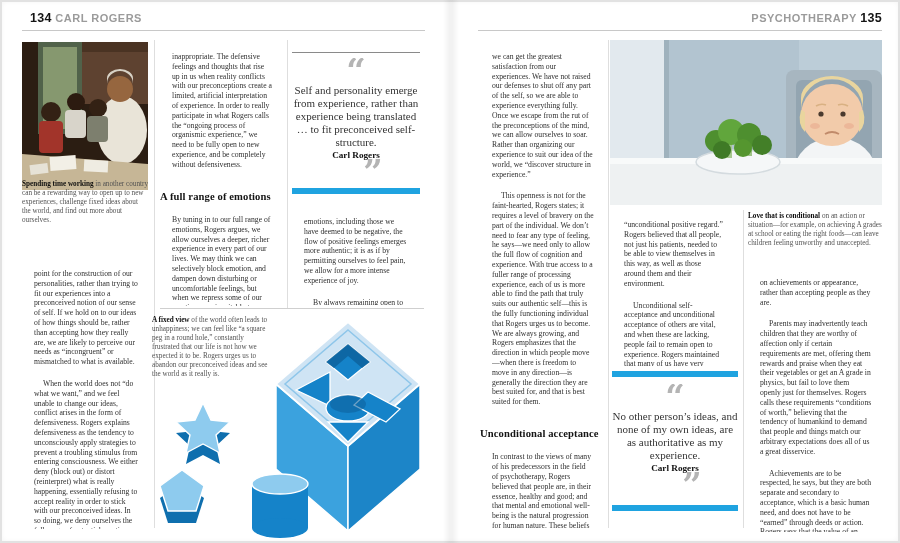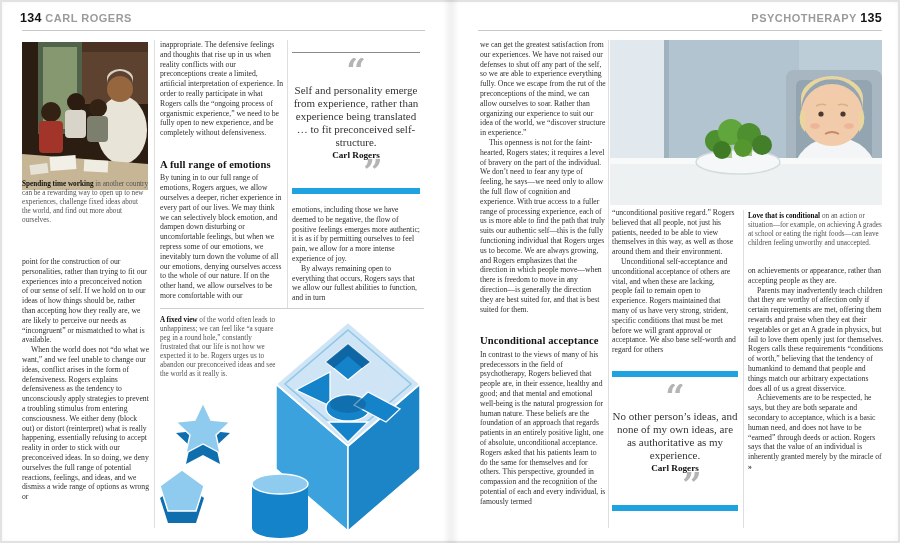--- a/index.html
+++ b/index.html
@@ -23,21 +23,21 @@
     font-size:11px; letter-spacing:0.5px; color:#9b9b9b; white-space:nowrap;
   }
   .pagenum { color:#141414; font-size:12.5px; letter-spacing:0.3px; }
   .hr { position:absolute; height:1px; background:#c8c8c8; }
   .hr-dark { position:absolute; height:1px; background:#8a8a8a; }
   .vr { position:absolute; width:1px; background:#dedede; }
   .col {
     position:absolute; font-size:7.7px; line-height:9.8px;
     color:#2f2f2f; overflow:hidden;
   }
-  .col p { margin:0; }
+  .col p { margin:12px; }
   .ind { text-indent:9px; }
   .crosshead {
     font-size:10.6px; line-height:12.5px; font-weight:bold;
     color:#141414; margin:21px 0 2px 0; letter-spacing:0.1px;
   }
   .caption { position:absolute; font-size:7.2px; line-height:9px; color:#525252; overflow:hidden; }
   .caption .lead { font-weight:bold; color:#0e0e0e; }
   .quoteblock { position:absolute; text-align:center; overflow:hidden; }
   .qmark {
     display:block; font-family:"DejaVu Serif", serif;
@@ -51,21 +51,21 @@
   svg { display:block; }
   .photo { position:absolute; overflow:hidden; }
   .illus { position:absolute; }
   .z2 { z-index:2; }
 </style>
 </head>
 <body>
 
 <div class="spread">
 
-  <div class="runhead" style="left:20px;">
+  <div class="runhead" style="left:30px;">
     <span class="pagenum">134</span>
     <span>CARL ROGERS</span>
   </div>
   <div class="runhead" style="right:18px;">
     <span>PSYCHOTHERAPY</span>
     <span class="pagenum">135</span>
   </div>
   <div class="hr" style="left:22px; top:30px; width:403px;"></div>
   <div class="hr" style="left:478px; top:30px; width:404px;"></div>
 
@@ -142,21 +142,21 @@
       </g>
 
       <g>
         <rect x="104" y="172" width="56" height="44" fill="#1583c9"></rect>
         <ellipse cx="132" cy="216" rx="28" ry="10" fill="#1583c9"></ellipse>
         <ellipse cx="132" cy="172" rx="28" ry="10" fill="#8ecbee" stroke="#ffffff" stroke-width="1.4"></ellipse>
       </g>
     </svg>
   </div>
 
-  <div class="caption z2" style="left:160px; top:316px; width:118px; height:78px;">
+  <div class="caption z2" style="left:152px; top:316px; width:118px; height:78px;">
     <span class="lead">A fixed view</span><span> of the world often leads to unhappiness; we can feel like “a square peg in a round hole,” constantly frustrated that our life is not how we expected it to be. Rogers urges us to abandon our preconceived ideas and see the world as it really is.</span>
   </div>
 
   <div class="hr-dark" style="left:292px; top:52px; width:128px;"></div>
   <div class="quoteblock" style="left:292px; top:58px; width:128px; height:128px;">
     <span class="qmark">“</span>
     <p class="qtext">Self and personality emerge from experience, rather than experience being translated … to fit preconceived self-structure.</p>
     <p class="qattr">Carl Rogers</p>
     <span class="qmark close">”</span>
   </div>

